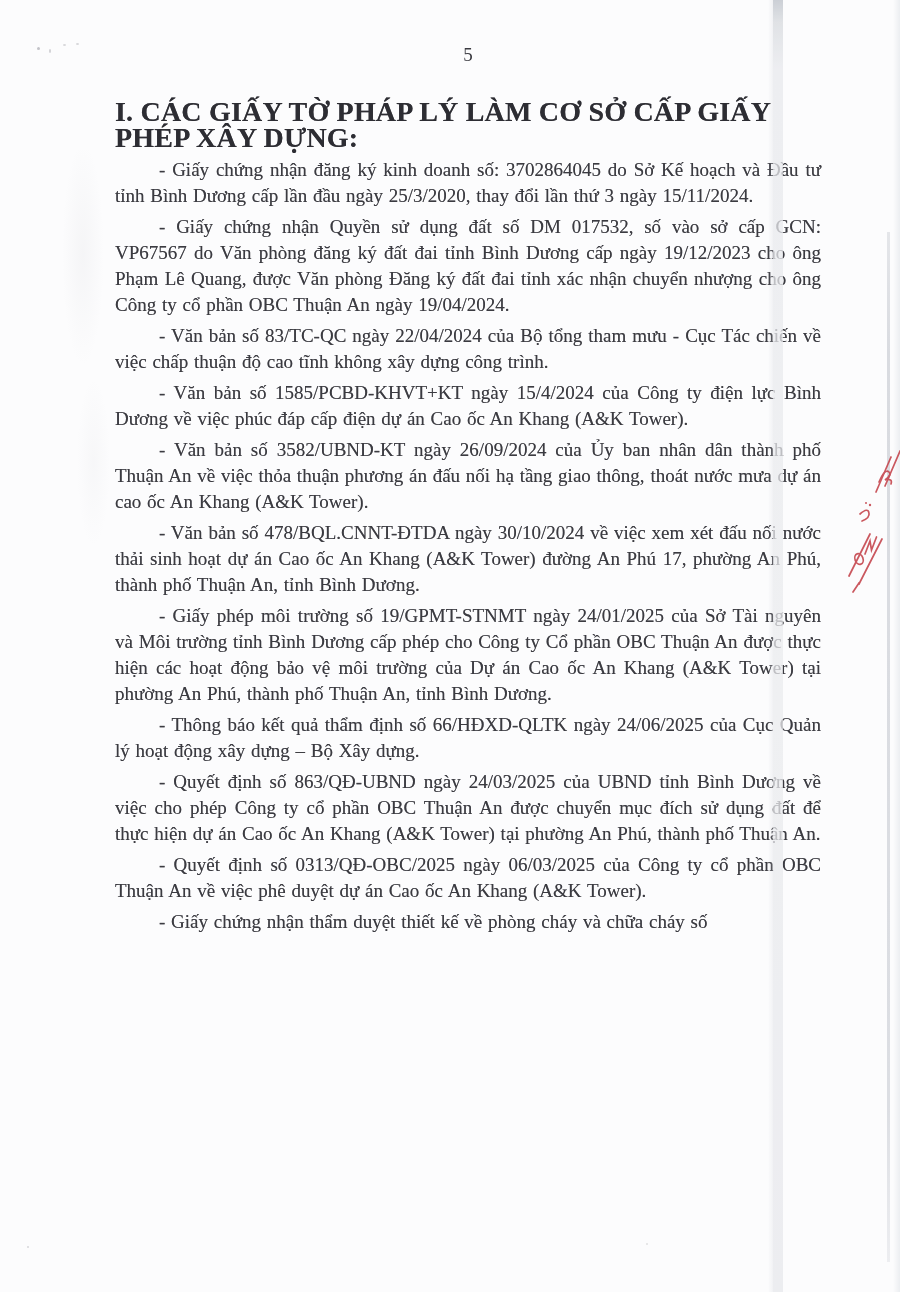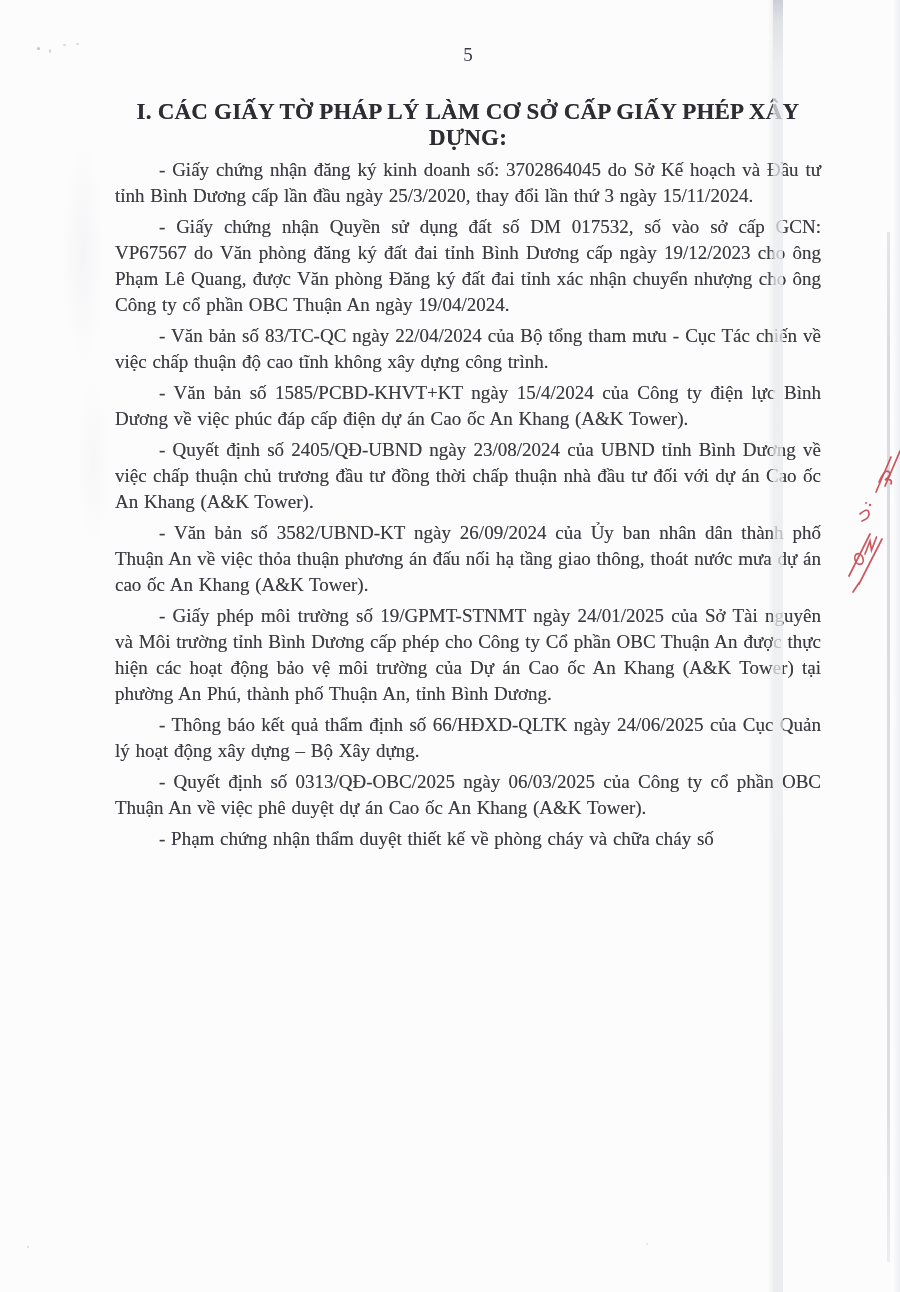--- a/index.html
+++ b/index.html
@@ -21,22 +21,22 @@
   .page-number{
     position:absolute;top:44px;left:115px;width:706px;
     text-align:center;font-size:19px;color:#3a3a40;
   }
   .content{
     position:absolute;left:115px;top:99px;width:706px;
     color:#3b3b41;font-size:19px;line-height:26px;
     text-shadow:0 0 .5px rgba(60,60,66,.55);
   }
   .heading{
-    font-weight:bold;font-size:23px;color:#2d2d33;
-    text-align:center;letter-spacing:.2px;margin:0 0 6px 0;
+    font-weight:bold;font-size:28px;color:#2d2d33;
+    letter-spacing:.2px;margin:0 0 6px 0;
     text-shadow:0 0 .6px rgba(45,45,51,.65);
   }
   .para{
     margin:0 0 5px 0;text-align:justify;text-indent:44px;
     word-spacing:1px;
   }
   
   .scan-band{
     position:absolute;left:773px;top:0;width:10px;height:1292px;
     background:linear-gradient(180deg,#bcc1c9 0px,#d7dade 22px,#e9eaee 70px,#ebecef 55%,#e7e8ec 100%);
@@ -76,26 +76,27 @@
   </div>
 
   <div class="page-number">5</div>
 
   <div class="content">
     <h1 class="heading">I. CÁC GIẤY TỜ PHÁP LÝ LÀM CƠ SỞ CẤP GIẤY PHÉP XÂY DỰNG:</h1>
     <p class="para">- Giấy chứng nhận đăng ký kinh doanh số: 3702864045 do Sở Kế hoạch và Đầu tư tỉnh Bình Dương cấp lần đầu ngày 25/3/2020, thay đổi lần thứ 3 ngày 15/11/2024.</p>
     <p class="para">- Giấy chứng nhận Quyền sử dụng đất số DM 017532, số vào sở cấp GCN: VP67567 do Văn phòng đăng ký đất đai tỉnh Bình Dương cấp ngày 19/12/2023 cho ông Phạm Lê Quang, được Văn phòng Đăng ký đất đai tỉnh xác nhận chuyển nhượng cho ông Công ty cổ phần OBC Thuận An ngày 19/04/2024.</p>
     <p class="para">- Văn bản số 83/TC-QC ngày 22/04/2024 của Bộ tổng tham mưu - Cục Tác chiến về việc chấp thuận độ cao tĩnh không xây dựng công trình.</p>
     <p class="para">- Văn bản số 1585/PCBD-KHVT+KT ngày 15/4/2024 của Công ty điện lực Bình Dương về việc phúc đáp cấp điện dự án Cao ốc An Khang (A&amp;K Tower).</p>
-    <p class="para">- Quyết định số 2405/QĐ-UBND ngày 23/08/2024 của UBND tỉnh Bình Dương về việc chấp thuận chủ trương đầu tư đồng thời chấp thuận nhà đầu tư đối với dự án Cao ốc An Khang (A&amp;K Tower).</p>
     <p class="para">- Văn bản số 3582/UBND-KT ngày 26/09/2024 của Ủy ban nhân dân thành phố Thuận An về việc thỏa thuận phương án đấu nối hạ tầng giao thông, thoát nước mưa dự án cao ốc An Khang (A&amp;K Tower).</p>
+    <p class="para">- Văn bản số 478/BQL.CNNT-ĐTDA ngày 30/10/2024 về việc xem xét đấu nối nước thải sinh hoạt dự án Cao ốc An Khang (A&amp;K Tower) đường An Phú 17, phường An Phú, thành phố Thuận An, tỉnh Bình Dương.</p>
     <p class="para">- Giấy phép môi trường số 19/GPMT-STNMT ngày 24/01/2025 của Sở Tài nguyên và Môi trường tỉnh Bình Dương cấp phép cho Công ty Cổ phần OBC Thuận An được thực hiện các hoạt động bảo vệ môi trường của Dự án Cao ốc An Khang (A&amp;K Tower) tại phường An Phú, thành phố Thuận An, tỉnh Bình Dương.</p>
     <p class="para">- Thông báo kết quả thẩm định số 66/HĐXD-QLTK ngày 24/06/2025 của Cục Quản lý hoạt động xây dựng – Bộ Xây dựng.</p>
+    <p class="para">- Quyết định số 863/QĐ-UBND ngày 24/03/2025 của UBND tỉnh Bình Dương về việc cho phép Công ty cổ phần OBC Thuận An được chuyển mục đích sử dụng đất để thực hiện dự án Cao ốc An Khang (A&amp;K Tower) tại phường An Phú, thành phố Thuận An.</p>
     <p class="para">- Quyết định số 0313/QĐ-OBC/2025 ngày 06/03/2025 của Công ty cổ phần OBC Thuận An về việc phê duyệt dự án Cao ốc An Khang (A&amp;K Tower).</p>
-    <p class="para">- Phạm chứng nhận thẩm duyệt thiết kế về phòng cháy và chữa cháy số</p>
+    <p class="para">- Giấy chứng nhận thẩm duyệt thiết kế về phòng cháy và chữa cháy số</p>
   </div>
 
   <div class="scan-band"></div>
   <div class="scan-line-right"></div>
   <div class="edge-right"></div>
 
   <svg class="red-marks" viewBox="0 0 60 165" xmlns="http://www.w3.org/2000/svg">
     <g stroke="#c4424a" stroke-width="1.7" fill="none" stroke-linecap="round" opacity="0.88">
       <path d="M42,42 L57,7"></path>
       <path d="M33,48 L48,13"></path>

